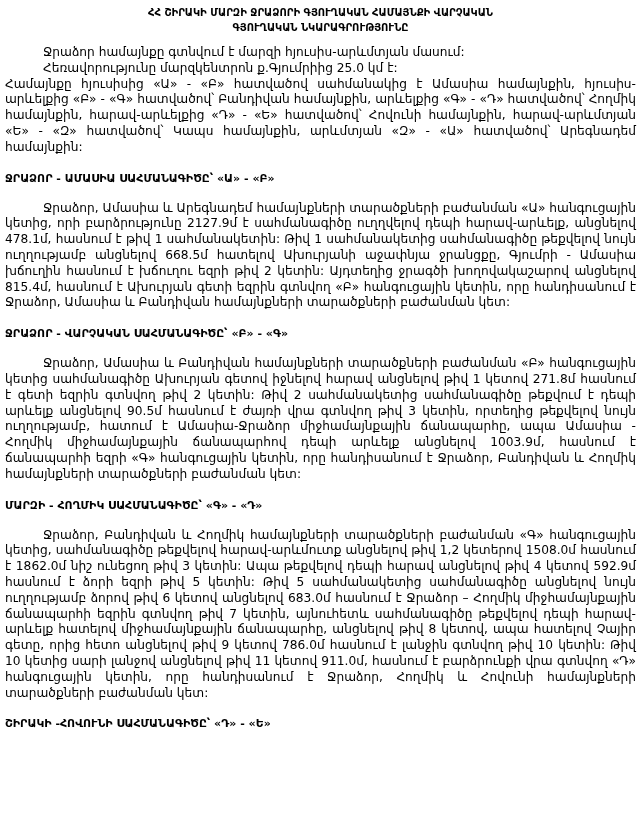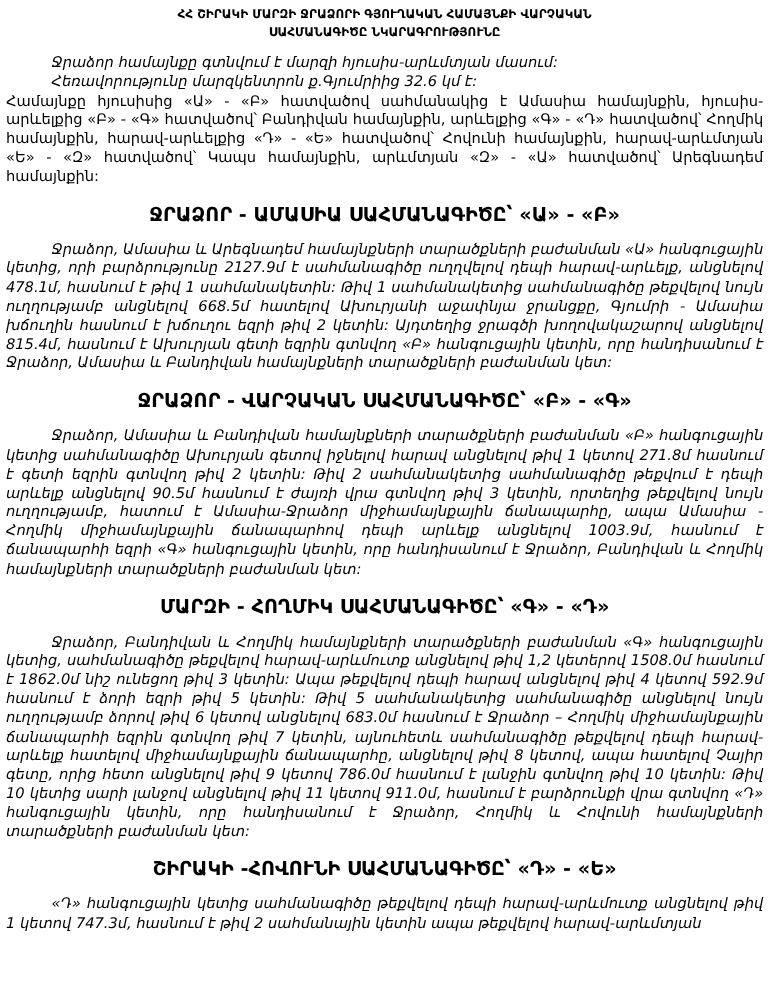--- a/index.html
+++ b/index.html
@@ -25,49 +25,46 @@
     text-align: center;
     font-size: 10px;
     line-height: 14.5px;
     margin: 0 0 10px 0;
   }
   p.body-par {
     margin: 0;
   }
   p.indent {
     text-indent: 38px;
-    font-style: italic;
   }
   .sec-heading {
     font-weight: bold;
-    text-align: center;
-    font-size: 16px;
+    font-size: 11px;
     line-height: 15px;
     margin: 15px 0 15px 0;
   }
 </style>
 </head>
 <body>
 
 <div class="page">
 
   <div class="doc-title">
     <span>ՀՀ ՇԻՐԱԿԻ ՄԱՐԶԻ ՋՐԱՁՈՐԻ  ԳՅՈՒՂԱԿԱՆ ՀԱՄԱՅՆՔԻ ՎԱՐՉԱԿԱՆ</span><br>
-    <span>ՍԱՀՄԱՆԱԳԻԾԸ ՆԿԱՐԱԳՐՈՒԹՅՈՒՆԸ</span>
+    <span>ԳՅՈՒՂԱԿԱՆ ՆԿԱՐԱԳՐՈՒԹՅՈՒՆԸ</span>
   </div>
 
   <p class="body-par indent">Ջրաձոր համայնքը գտնվում է մարզի հյուսիս-արևմտյան մասում:</p>
-  <p class="body-par indent">Հեռավորությունը մարզկենտրոն ք.Գյումրիից 32.6 կմ է:</p>
+  <p class="body-par indent">Հեռավորությունը մարզկենտրոն ք.Գյումրիից 25.0 կմ է:</p>
   <p class="body-par">Համայնքը հյուսիսից «Ա» - «Բ» հատվածով սահմանակից է Ամասիա համայնքին, հյուսիս-արևելքից «Բ» - «Գ» հատվածով՝ Բանդիվան համայնքին, արևելքից «Գ» - «Դ» հատվածով՝ Հողմիկ համայնքին, հարավ-արևելքից «Դ» - «Ե» հատվածով՝ Հովունի համայնքին, հարավ-արևմտյան «Ե» - «Զ» հատվածով՝ Կապս համայնքին, արևմտյան «Զ» - «Ա» հատվածով՝ Արեգնադեմ համայնքին:</p>
 
   <div class="sec-heading">ՋՐԱՁՈՐ - ԱՄԱՍԻԱ ՍԱՀՄԱՆԱԳԻԾԸ՝ «Ա» - «Բ»</div>
   <p class="body-par indent">Ջրաձոր, Ամասիա և Արեգնադեմ համայնքների տարածքների բաժանման «Ա» հանգուցային կետից, որի բարձրությունը 2127.9մ է սահմանագիծը ուղղվելով դեպի հարավ-արևելք, անցնելով  478.1մ, հասնում է թիվ 1 սահմանակետին: Թիվ 1 սահմանակետից սահմանագիծը  թեքվելով նույն ուղղությամբ անցնելով 668.5մ հատելով Ախուրյանի աջափնյա ջրանցքը, Գյումրի - Ամասիա խճուղին հասնում է խճուղու եզրի թիվ 2 կետին: Այդտեղից ջրագծի խողովակաշարով անցնելով 815.4մ, հասնում է Ախուրյան գետի եզրին գտնվող «Բ» հանգուցային կետին, որը հանդիսանում է Ջրաձոր, Ամասիա և Բանդիվան համայնքների տարածքների բաժանման կետ:</p>
 
   <div class="sec-heading">ՋՐԱՁՈՐ - ՎԱՐՉԱԿԱՆ ՍԱՀՄԱՆԱԳԻԾԸ՝ «Բ» - «Գ»</div>
   <p class="body-par indent">Ջրաձոր, Ամասիա և Բանդիվան համայնքների տարածքների բաժանման «Բ» հանգուցային կետից սահմանագիծը Ախուրյան գետով իջնելով հարավ անցնելով թիվ 1 կետով 271.8մ հասնում է գետի եզրին գտնվող թիվ 2 կետին: Թիվ 2 սահմանակետից սահմանագիծը թեքվում է դեպի արևելք անցնելով  90.5մ հասնում է ժայռի վրա գտնվող թիվ 3 կետին, որտեղից թեքվելով նույն ուղղությամբ, հատում է Ամասիա-Ջրաձոր միջհամայնքային ճանապարհը, ապա Ամասիա - Հողմիկ միջհամայնքային ճանապարհով դեպի արևելք  անցնելով 1003.9մ, հասնում է ճանապարհի եզրի «Գ» հանգուցային կետին, որը հանդիսանում է Ջրաձոր, Բանդիվան և Հողմիկ համայնքների տարածքների բաժանման կետ:</p>
 
   <div class="sec-heading">ՄԱՐԶԻ - ՀՈՂՄԻԿ ՍԱՀՄԱՆԱԳԻԾԸ՝ «Գ» - «Դ»</div>
   <p class="body-par indent">Ջրաձոր, Բանդիվան և Հողմիկ համայնքների տարածքների բաժանման «Գ» հանգուցային կետից, սահմանագիծը թեքվելով հարավ-արևմուտք անցնելով թիվ 1,2 կետերով 1508.0մ հասնում է 1862.0մ նիշ ունեցող թիվ 3 կետին: Ապա թեքվելով դեպի հարավ անցնելով թիվ 4 կետով 592.9մ հասնում է ձորի եզրի թիվ 5 կետին: Թիվ 5 սահմանակետից սահմանագիծը անցնելով նույն ուղղությամբ ձորով թիվ 6 կետով անցնելով 683.0մ հասնում է Ջրաձոր – Հողմիկ միջհամայնքային ճանապարհի եզրին գտնվող թիվ 7 կետին, այնուհետև սահմանագիծը թեքվելով դեպի հարավ-արևելք հատելով միջհամայնքային ճանապարհը, անցնելով թիվ 8 կետով, ապա հատելով Չայիր գետը, որից հետո անցնելով թիվ 9 կետով 786.0մ հասնում է լանջին գտնվող թիվ 10 կետին: Թիվ 10 կետից սարի լանջով  անցնելով թիվ 11 կետով 911.0մ, հասնում է բարձրունքի վրա գտնվող «Դ» հանգուցային կետին, որը հանդիսանում է Ջրաձոր, Հողմիկ և Հովունի համայնքների տարածքների բաժանման կետ:</p>
 
   <div class="sec-heading">ՇԻՐԱԿԻ -ՀՈՎՈՒՆԻ ՍԱՀՄԱՆԱԳԻԾԸ՝ «Դ» - «Ե»</div>
-  <p class="body-par indent">«Դ» հանգուցային կետից սահմանագիծը թեքվելով դեպի հարավ-արևմուտք  անցնելով թիվ 1 կետով 747.3մ,  հասնում է թիվ 2 սահմանային կետին ապա  թեքվելով հարավ-արևմտյան</p>
 
 </div>
 
 </body></html>

